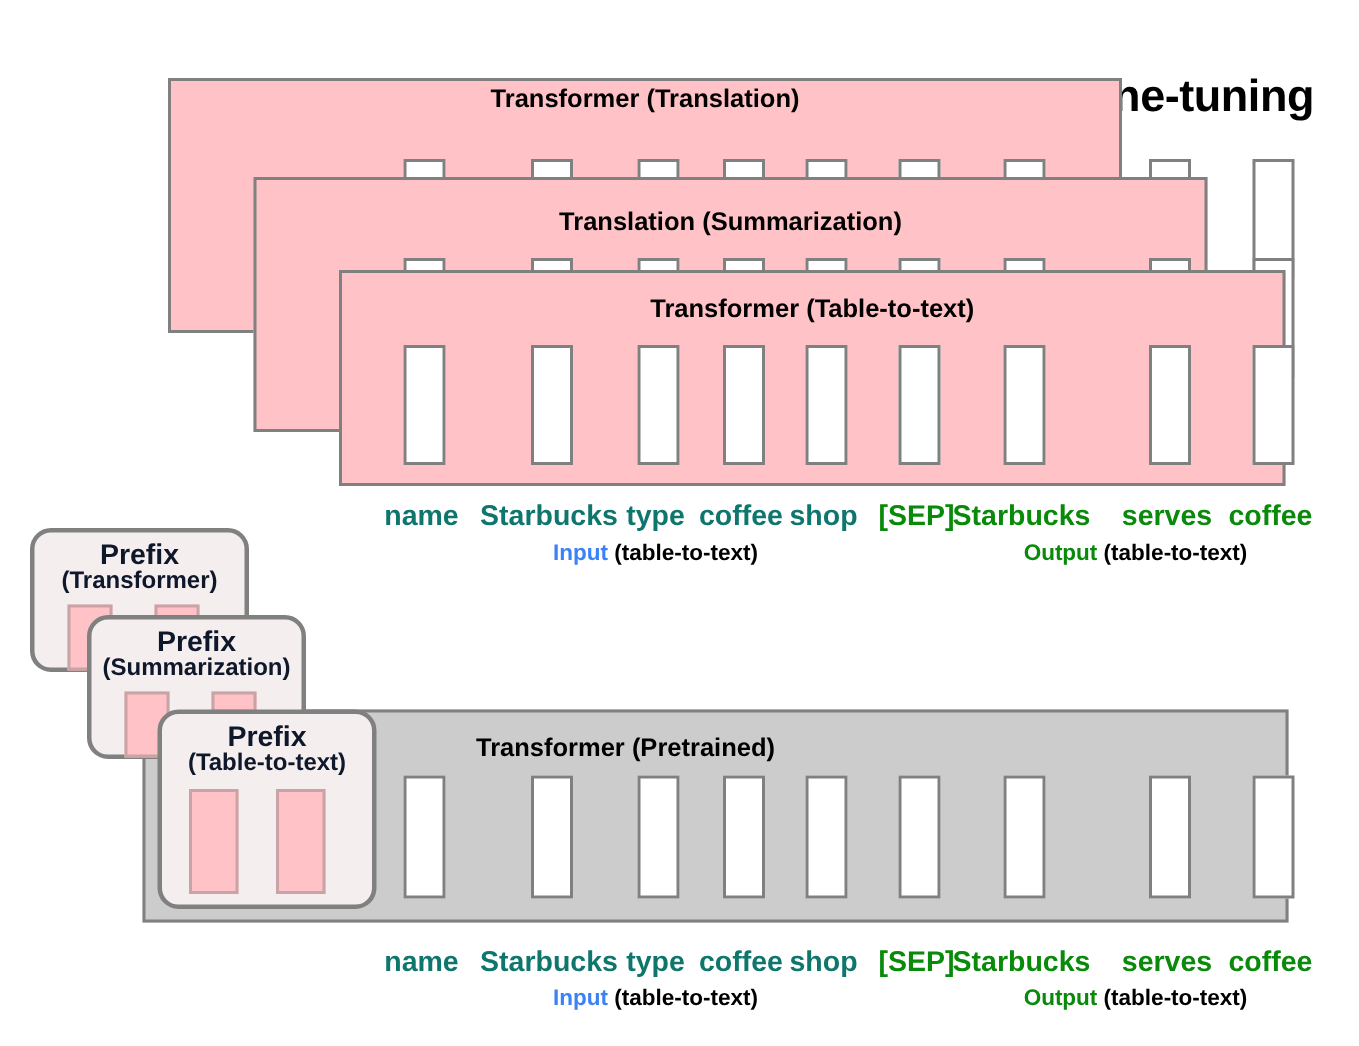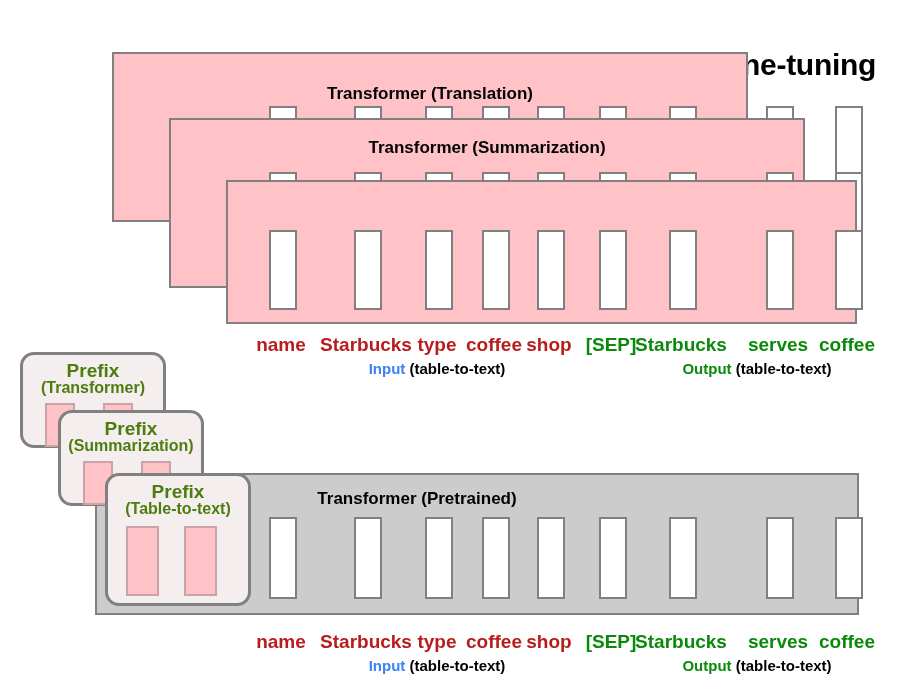--- a/index.html
+++ b/index.html
@@ -65,21 +65,21 @@
     box-sizing: border-box;
     border: 3px solid #808080;
     border-radius: 14px;
     background: #f4eeee;
   }
   .prefix-title {
     position: absolute;
     left: 0; right: 0;
     text-align: center;
     font-weight: bold;
-    color: #4d7c0f;
+    color: #0f172a;
     white-space: nowrap;
     line-height: 1.02;
   }
   .prefix-title .t1 { display: block; font-size: 19px; }
   .prefix-title .t2 { display: block; font-size: 16px; }
   .prefix-slot {
     position: absolute;
     box-sizing: border-box;
     background: #ffc2c6;
     border: 2px solid #c9a3a5;
@@ -93,21 +93,21 @@
   }
   .token-word {
     position: absolute;
     top: 0;
     font-weight: bold;
     font-size: 19px;
     text-align: center;
     white-space: nowrap;
     transform: translateX(-50%);
   }
-  .token-word.in  { color: #b91c1c; }
+  .token-word.in  { color: #0f766e; }
   .token-word.out { color: #0a8a0a; }
 
   .caption {
     position: absolute;
     font-weight: bold;
     font-size: 15px;
     color: #000000;
     white-space: nowrap;
     transform: translateX(-50%);
   }
@@ -115,46 +115,47 @@
   .caption .kw-out { color: #0a8a0a; }
 </style>
 </head>
 <body>
 
 <div id="figure">
 
   <div class="section-title" style="right:30px; top:6px;">Fine-tuning</div>
 
   <div class="xf-block" id="xf-translation" style="left: 112px; top: 52px; width: 636px; height: 170px; z-index: 1;">
-    <div class="xf-label" style="top:30px;">Transformer (Translation)</div>
+    <div class="xf-label" style="top:2px;">Transformer (Translation)</div>
   <div class="slot" style="left: 155px; top: 52px; width: 28px; height: 80px;"></div>
       <div class="slot" style="left: 240px; top: 52px; width: 28px; height: 80px;"></div>
       <div class="slot" style="left: 311px; top: 52px; width: 28px; height: 80px;"></div>
       <div class="slot" style="left: 368px; top: 52px; width: 28px; height: 80px;"></div>
       <div class="slot" style="left: 423px; top: 52px; width: 28px; height: 80px;"></div>
       <div class="slot" style="left: 485px; top: 52px; width: 28px; height: 80px;"></div>
       <div class="slot" style="left: 555px; top: 52px; width: 28px; height: 80px;"></div>
       <div class="slot" style="left: 652px; top: 52px; width: 28px; height: 80px;"></div>
       <div class="slot" style="left: 721px; top: 52px; width: 28px; height: 80px;"></div>
     </div>
 
   <div class="xf-block" id="xf-summarization" style="left: 169px; top: 118px; width: 636px; height: 170px; z-index: 2;">
-    <div class="xf-label" style="top:18px;">Transformer (Summarization)</div>
+    <div class="xf-label" style="top:18px;">Translation (Summarization)</div>
   <div class="slot" style="left: 98px; top: 52px; width: 28px; height: 80px;"></div>
       <div class="slot" style="left: 183px; top: 52px; width: 28px; height: 80px;"></div>
       <div class="slot" style="left: 254px; top: 52px; width: 28px; height: 80px;"></div>
       <div class="slot" style="left: 311px; top: 52px; width: 28px; height: 80px;"></div>
       <div class="slot" style="left: 366px; top: 52px; width: 28px; height: 80px;"></div>
       <div class="slot" style="left: 428px; top: 52px; width: 28px; height: 80px;"></div>
       <div class="slot" style="left: 498px; top: 52px; width: 28px; height: 80px;"></div>
       <div class="slot" style="left: 595px; top: 52px; width: 28px; height: 80px;"></div>
       <div class="slot" style="left: 664px; top: 52px; width: 28px; height: 80px;"></div>
     </div>
 
   <div class="xf-block" id="xf-tabletotext" style="left: 226px; top: 180px; width: 631px; height: 144px; z-index: 3;">
+    <div class="xf-label" style="top:14px;">Transformer (Table-to-text)</div>
   <div class="slot" style="left: 41px; top: 48px; width: 28px; height: 80px;"></div>
       <div class="slot" style="left: 126px; top: 48px; width: 28px; height: 80px;"></div>
       <div class="slot" style="left: 197px; top: 48px; width: 28px; height: 80px;"></div>
       <div class="slot" style="left: 254px; top: 48px; width: 28px; height: 80px;"></div>
       <div class="slot" style="left: 309px; top: 48px; width: 28px; height: 80px;"></div>
       <div class="slot" style="left: 371px; top: 48px; width: 28px; height: 80px;"></div>
       <div class="slot" style="left: 441px; top: 48px; width: 28px; height: 80px;"></div>
       <div class="slot" style="left: 538px; top: 48px; width: 28px; height: 80px;"></div>
       <div class="slot" style="left: 607px; top: 48px; width: 28px; height: 80px;"></div>
     </div>

